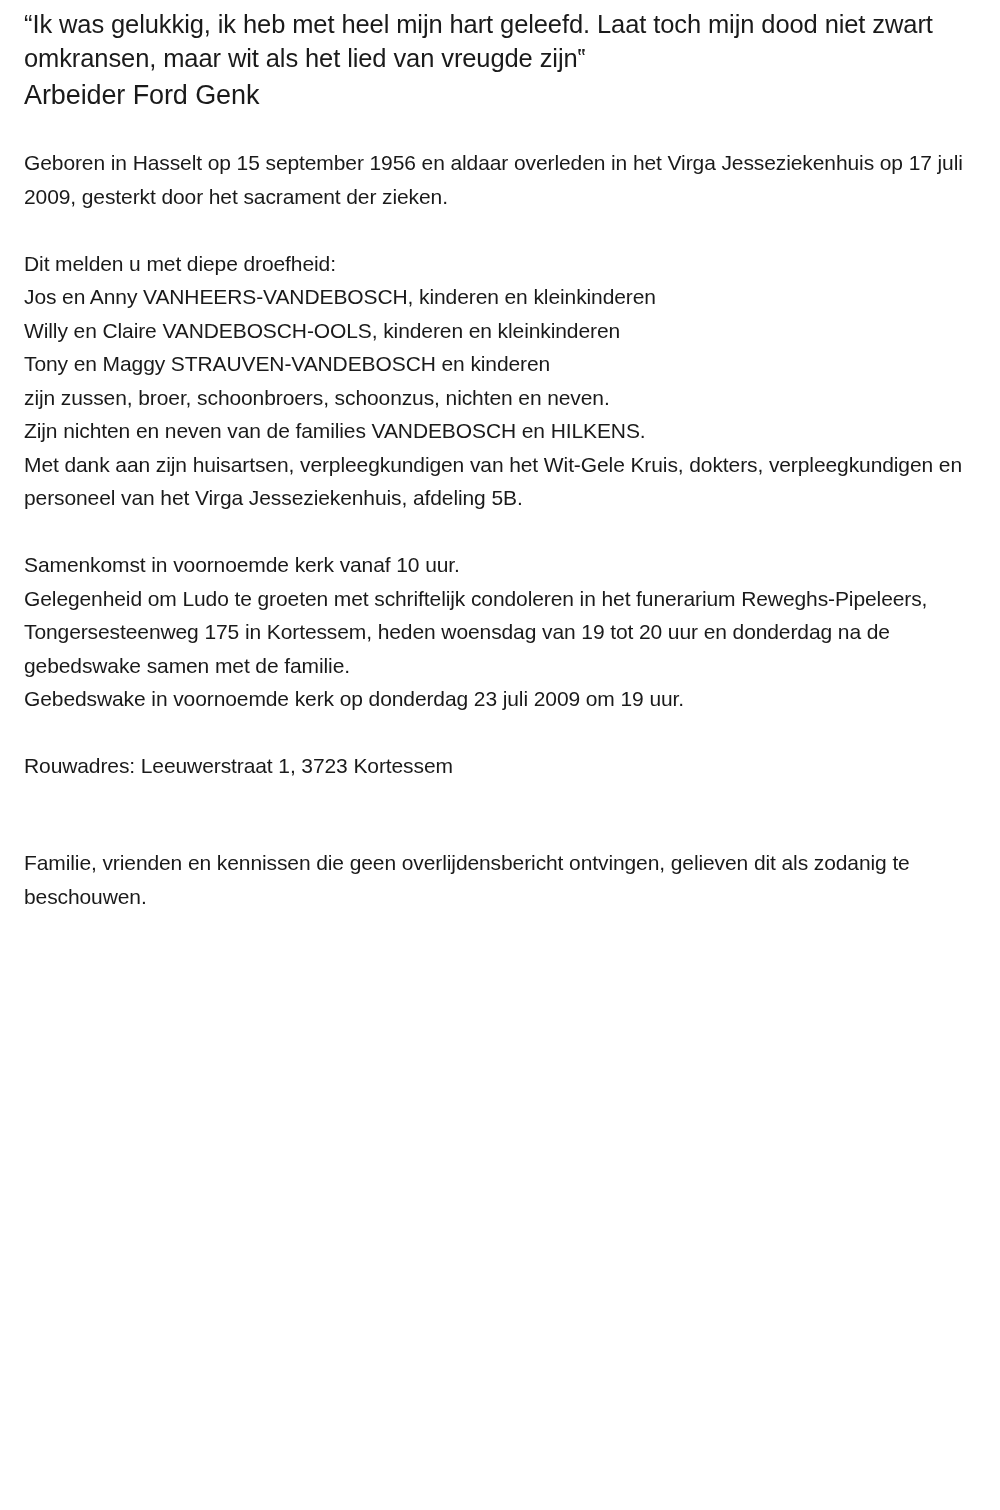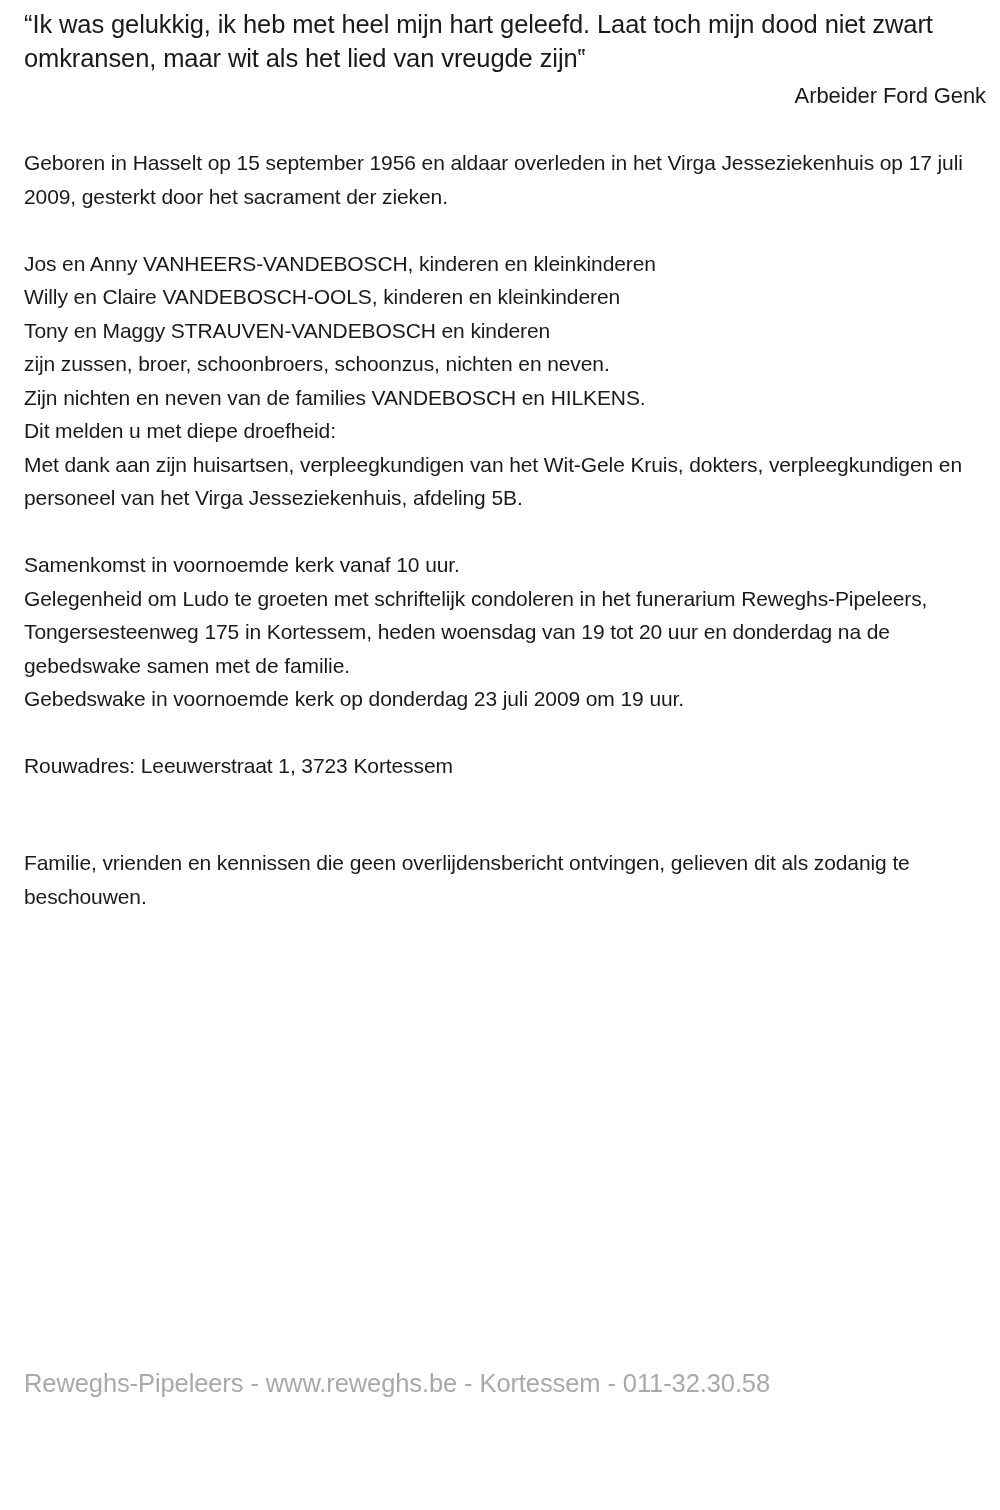--- a/index.html
+++ b/index.html
@@ -46,24 +46,23 @@
   
   .name-heading {
     font-size: 34px;
     line-height: 42px;
     font-weight: bold;
     letter-spacing: -0.3px;
     margin: 27px 0 0 0;
     color: #000000;
   }
   .occupation {
-    font-size: 22px;
+    font-size: 27px;
     line-height: 33.5px;
     margin: 4px 0 0 0;
-    text-align: right;
   }
 
   .spacer-line {
     height: 33.5px;
   }
   .spacer-small {
     height: 30px;
   }
 
   .para {
@@ -91,27 +90,27 @@
 
 
   <p class="occupation block">Arbeider Ford Genk</p>
 
   <div class="spacer-line"></div>
 
   <p class="block para">Geboren in Hasselt op 15 september 1956 en aldaar overleden in het Virga Jesseziekenhuis op 17 juli 2009, gesterkt door het sacrament der zieken.</p>
 
   <div class="spacer-line"></div>
 
+  <p class="block para">Dit melden u met diepe droefheid:</p>
+
   <p class="block para">Jos en Anny VANHEERS-VANDEBOSCH, kinderen en kleinkinderen
 Willy en Claire VANDEBOSCH-OOLS, kinderen en kleinkinderen
 Tony en Maggy STRAUVEN-VANDEBOSCH en kinderen
 zijn zussen, broer, schoonbroers, schoonzus, nichten en neven.
 Zijn nichten en neven van de families VANDEBOSCH en HILKENS.</p>
-
-  <p class="block para">Dit melden u met diepe droefheid:</p>
 
   <p class="block para">Met dank aan zijn huisartsen, verpleegkundigen van het Wit-Gele Kruis, dokters, verpleegkundigen en personeel van het Virga Jesseziekenhuis, afdeling 5B.</p>
 
   <div class="spacer-line"></div>
 
 
   <p class="block para">Samenkomst in voornoemde kerk vanaf 10 uur.</p>
 
   <p class="block para">Gelegenheid om Ludo te groeten met schriftelijk condoleren in het funerarium Reweghs-Pipeleers, Tongersesteenweg 175 in Kortessem, heden woensdag van 19 tot 20 uur en donderdag na de gebedswake samen met de familie.</p>
 
@@ -119,15 +118,14 @@
 
   <div class="spacer-line"></div>
 
   <p class="block para">Rouwadres: Leeuwerstraat 1, 3723 Kortessem</p>
 
   <div class="spacer-line"></div>
   <div class="spacer-small"></div>
 
   <p class="block para">Familie, vrienden en kennissen die geen overlijdensbericht ontvingen, gelieven dit als zodanig te beschouwen.</p>
 
-  <div class="footer">Reweghs-Pipeleers - www.reweghs.be - Kortessem - 011-32.30.58</div>
 
 </div>
 
 </body></html>

